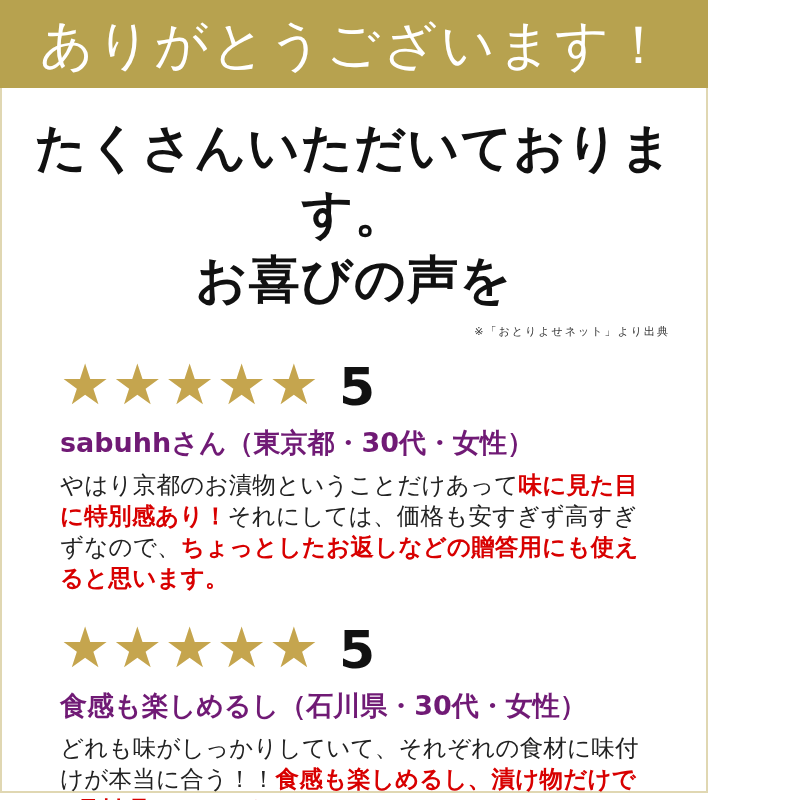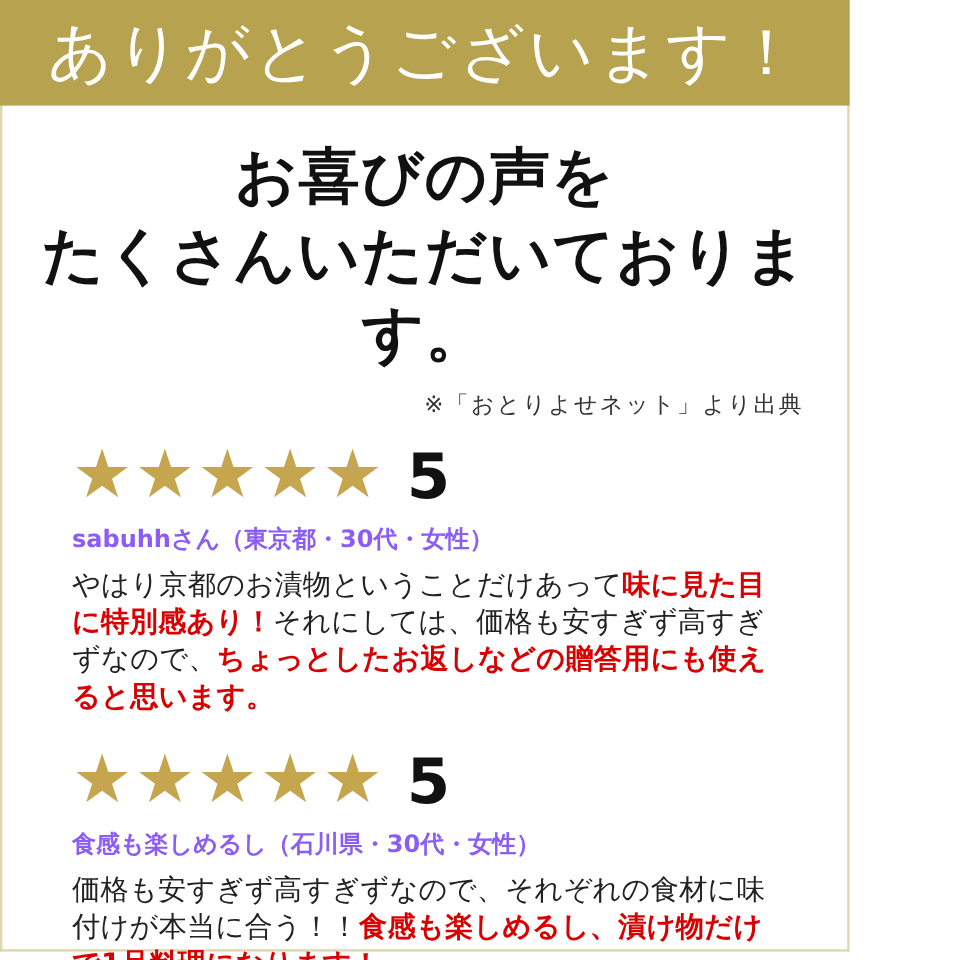--- a/index.html
+++ b/index.html
@@ -31,70 +31,70 @@
     font-weight:500;line-height:1;
   }
   .heading{
     margin-top:26px;text-align:center;
     font-family:"DejaVu Serif","Liberation Serif",serif;
     font-weight:700;font-size:51px;line-height:66px;
     color:#111111;letter-spacing:1px;
   }
   .source-note{
     margin-top:12px;padding-right:36px;
-    text-align:right;font-size:19px;letter-spacing:2px;color:#333333;
+    text-align:right;font-size:11px;letter-spacing:2px;color:#333333;
   }
   .review{padding:0 58px;}
   .review-1{margin-top:18px;}
   .review-2{margin-top:26px;}
   .stars-row{display:flex;align-items:center;line-height:1;}
   .stars{
     font-size:56px;color:var(--star-gold);
     letter-spacing:2px;line-height:1;
   }
   .score{
     font-size:52px;font-weight:600;color:#111111;
     margin-left:18px;line-height:1;position:relative;top:2px;
   }
   .reviewer{
-    margin-top:12px;font-size:20px;font-weight:700;color:#8b5cf6;
+    margin-top:12px;font-size:27px;font-weight:700;color:#701a75;
   }
   .review-text{
     margin-top:9px;font-size:23.5px;line-height:31px;color:#222222;
     letter-spacing:0.2px;
   }
   .review-text .hl{color:var(--highlight-red);font-weight:700;}
 </style>
 </head>
 <body>
 
 <div class="block">
 
   <div class="banner">
     <span class="banner-text">ありがとうございます！</span>
   </div>
 
   <div class="heading">
+    <div>たくさんいただいております。</div>
     <div>お喜びの声を</div>
-    <div>たくさんいただいております。</div>
   </div>
 
   <div class="source-note">※「おとりよせネット」より出典</div>
 
   <div class="review review-1">
     <div class="stars-row">
       <span class="stars">★★★★★</span>
       <span class="score">5</span>
     </div>
     <div class="reviewer">sabuhhさん（東京都・30代・女性）</div>
     <div class="review-text"><span>やはり京都のお漬物ということだけあって</span><span class="hl">味に見た目に特別感あり！</span><span>それにしては、価格も安すぎず高すぎずなので、</span><span class="hl">ちょっとしたお返しなどの贈答用にも使えると思います。</span></div>
   </div>
 
   <div class="review review-2">
     <div class="stars-row">
       <span class="stars">★★★★★</span>
       <span class="score">5</span>
     </div>
     <div class="reviewer">食感も楽しめるし（石川県・30代・女性）</div>
-    <div class="review-text"><span>価格も安すぎず高すぎずなので、それぞれの食材に味付けが本当に合う！！</span><span class="hl">食感も楽しめるし、漬け物だけで1品料理になります！</span></div>
+    <div class="review-text"><span>どれも味がしっかりしていて、それぞれの食材に味付けが本当に合う！！</span><span class="hl">食感も楽しめるし、漬け物だけで1品料理になります！</span></div>
   </div>
 
 </div>
 
 </body></html>

